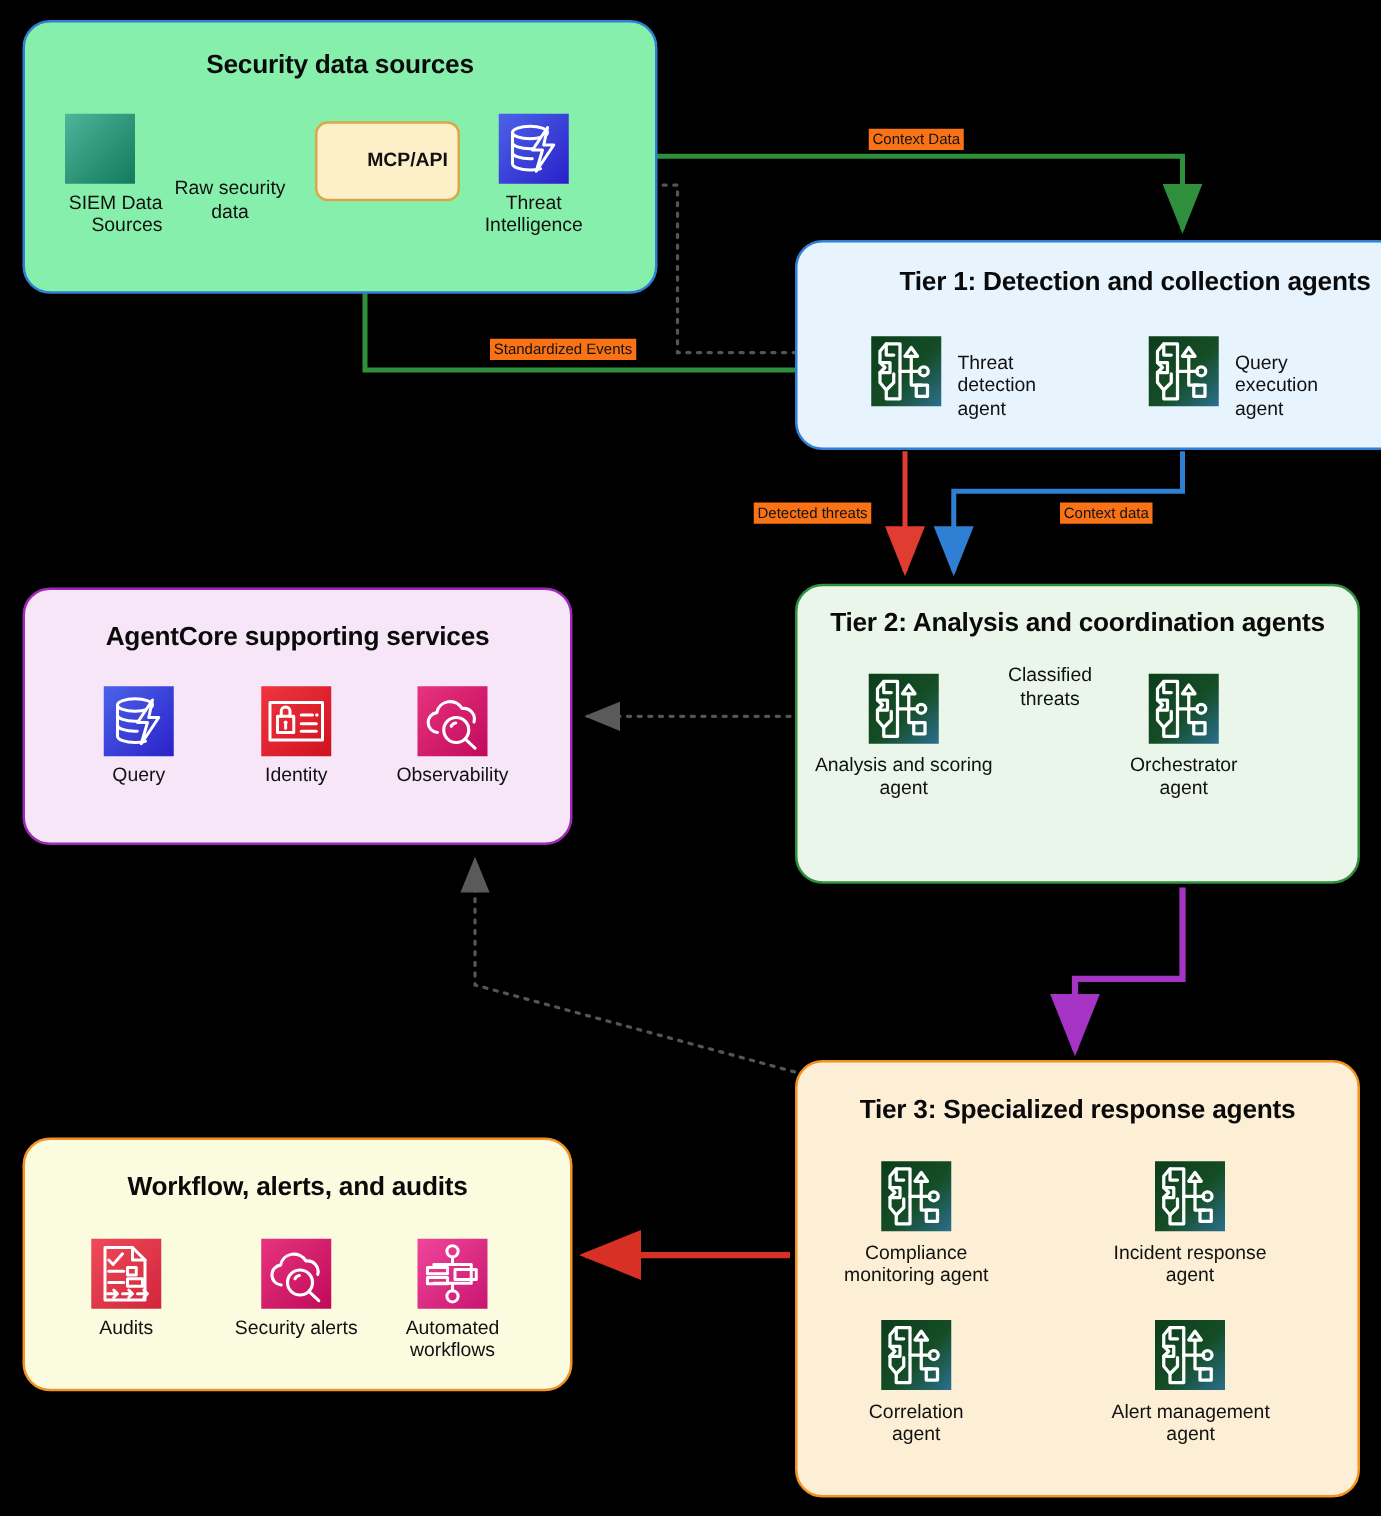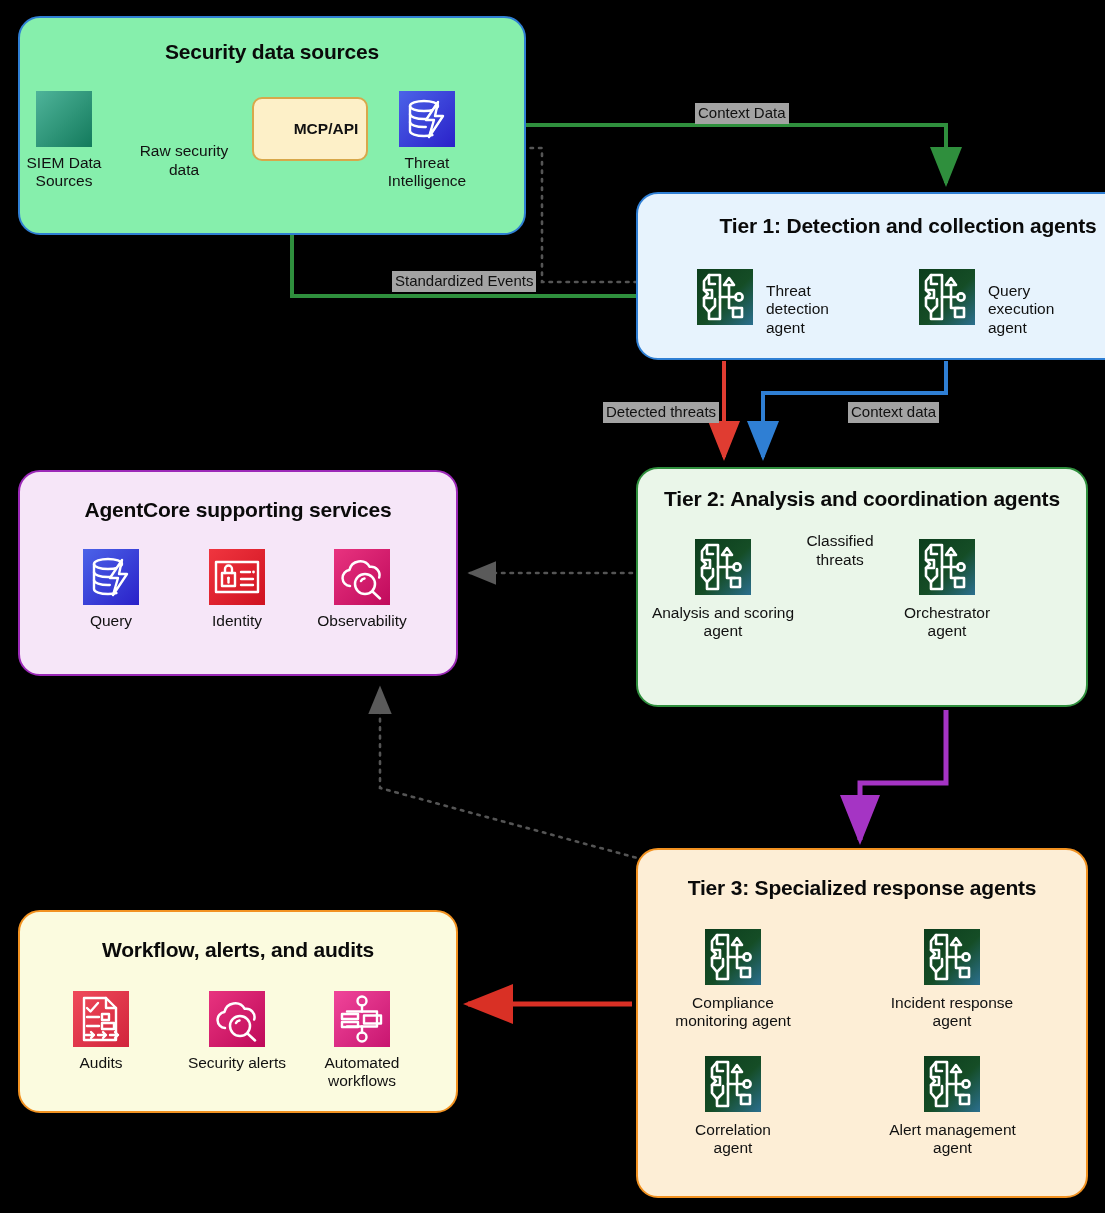--- a/index.html
+++ b/index.html
@@ -20,21 +20,21 @@
   .g-flow{left:18px;top:910px;width:440px;height:203px;background:#fbfbdf;border:2.5px solid #f29221;}
 
   .node{position:absolute;text-align:center;}
   .node-label{font-size:15.5px;color:#111;line-height:1.18;margin-top:6px;white-space:pre-line;}
   .tile{width:58px;height:58px;margin:0 auto;display:block;}
 
   .mcp{position:absolute;left:252px;top:97px;width:80px;height:60px;background:#fdf0c8;
        border:2px solid #d8a84a;border-radius:10px;display:flex;align-items:center;
        justify-content:center;font-weight:bold;font-size:15.5px;color:#111;padding-left:32px;}
 
-  .edge-label{position:absolute;background:#a3a3a3;color:#111;font-size:15px;
+  .edge-label{position:absolute;background:#f97316;color:#111;font-size:12px;
               padding:1px 3px;white-space:nowrap;line-height:1.25;}
   .flow-text{position:absolute;font-size:15.5px;color:#111;text-align:center;line-height:1.2;
              white-space:pre-line;}
 </style>
 </head>
 <body>
 
 <div id="stage">
 
   <svg id="wires" viewBox="0 0 1105 1213">
@@ -142,21 +142,21 @@
 
     <g>
       <path d="M632,1004 L468,1004" stroke="#d93025" stroke-width="5" fill="none" marker-end="url(#ah-red2)"></path>
     </g>
   </svg>
 
   <div class="group g-sources">
     <div class="group-title" style="top:22px;">Security data sources</div>
   </div>
 
-  <div class="node" style="left:14px;top:90px;width:100px;">
+  <div class="node" style="left:30px;top:90px;width:100px;text-align:right;">
     <svg class="tile" viewBox="0 0 58 58">
       <rect x="1" y="1" width="56" height="56" fill="url(#gSiem)"></rect>
     </svg>
     <div class="node-label">SIEM Data
 Sources</div>
   </div>
 
   <div class="mcp">
     <span>MCP/API</span>
   </div>

